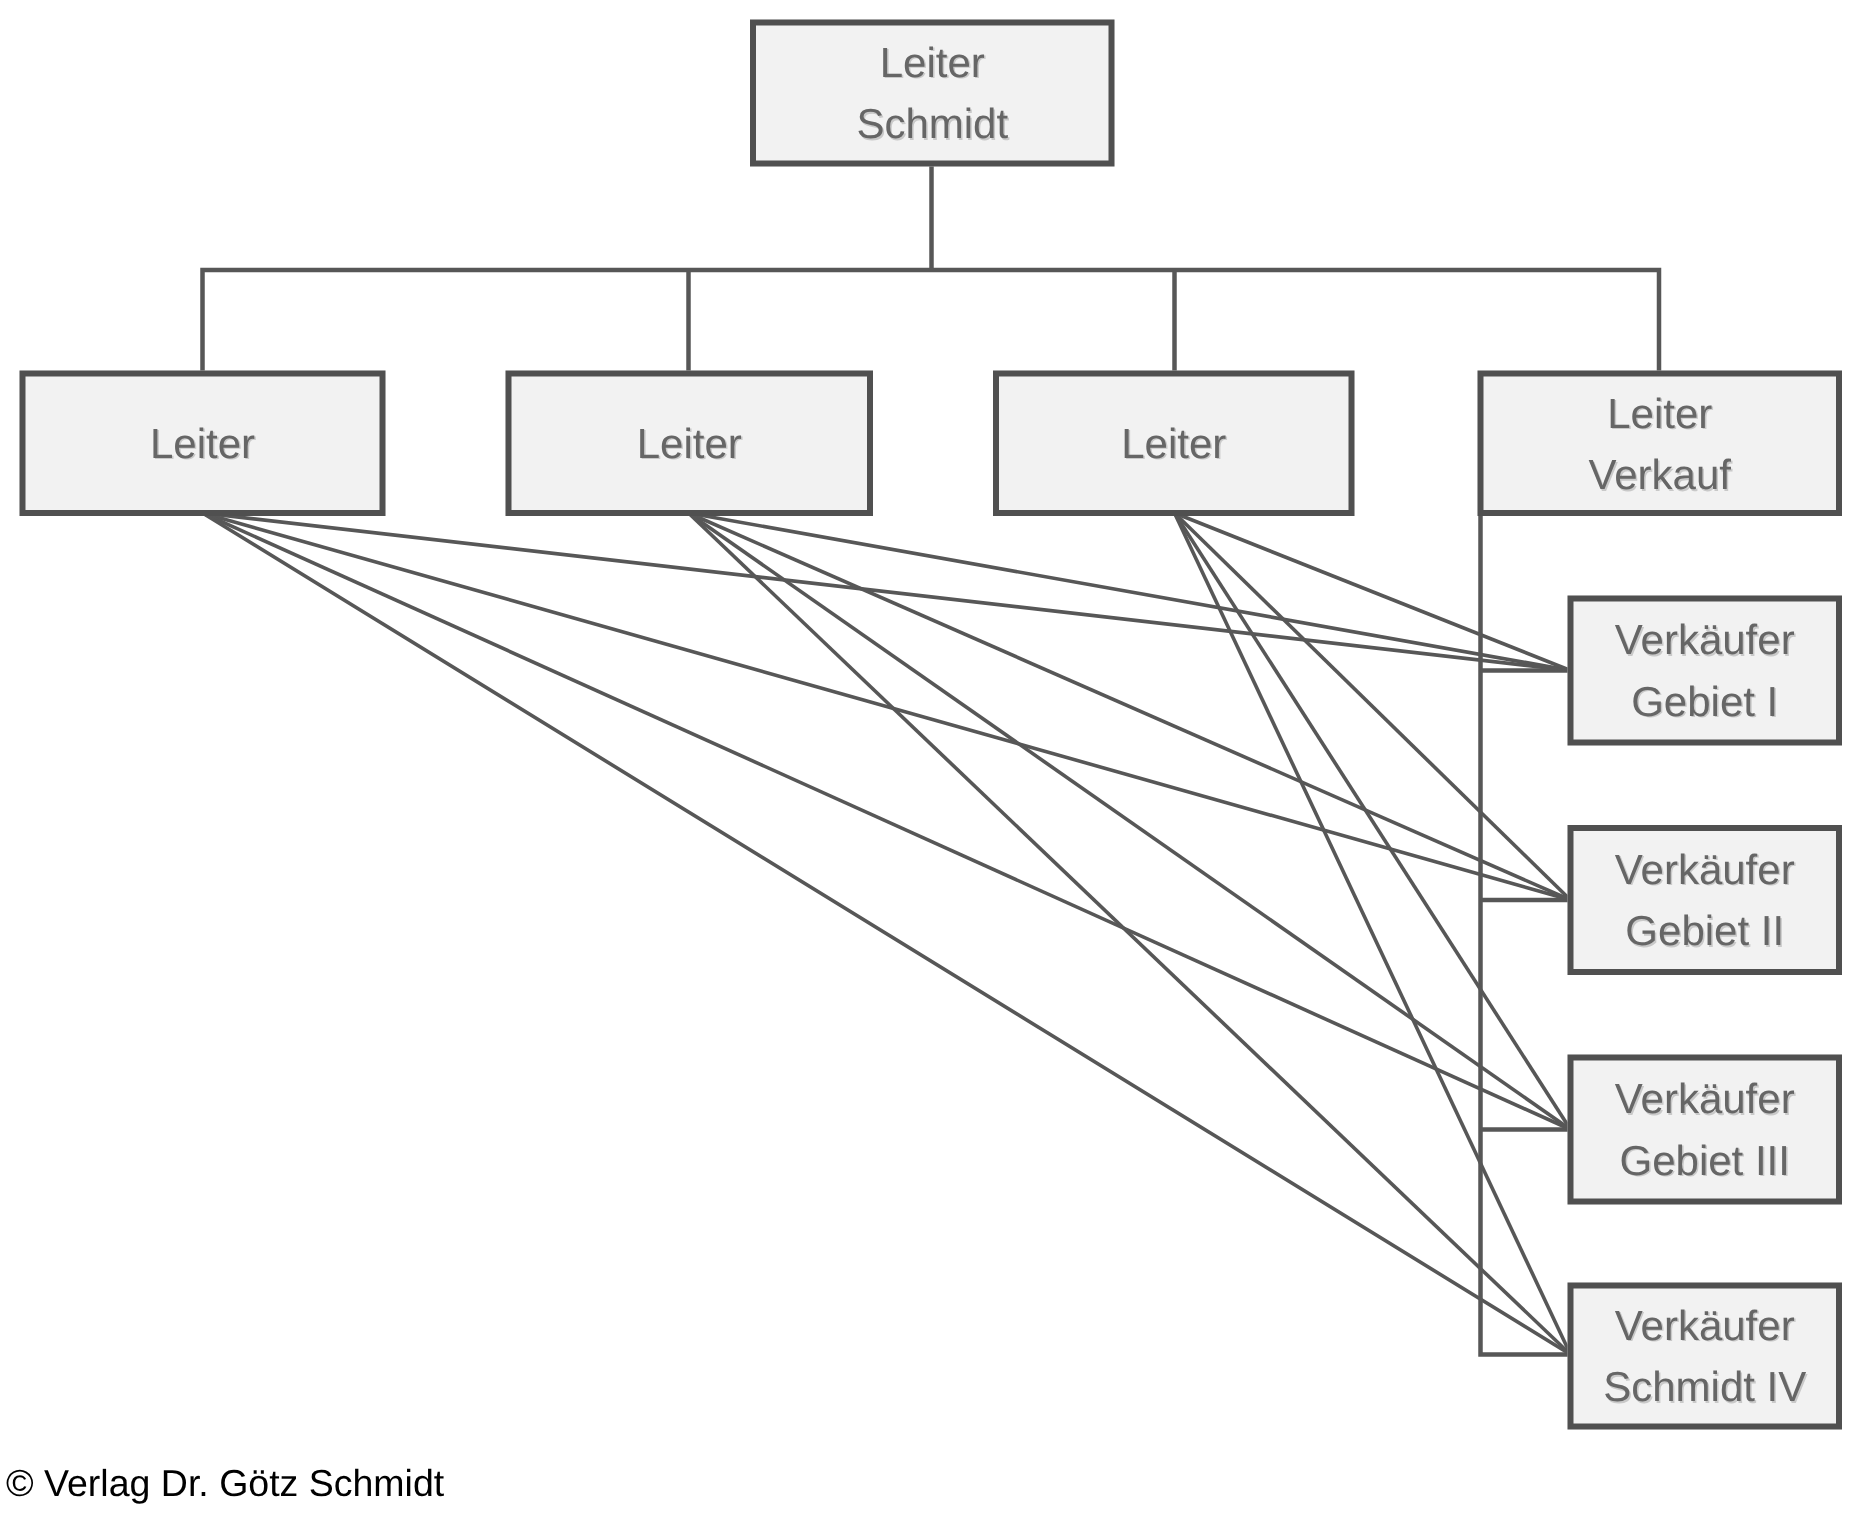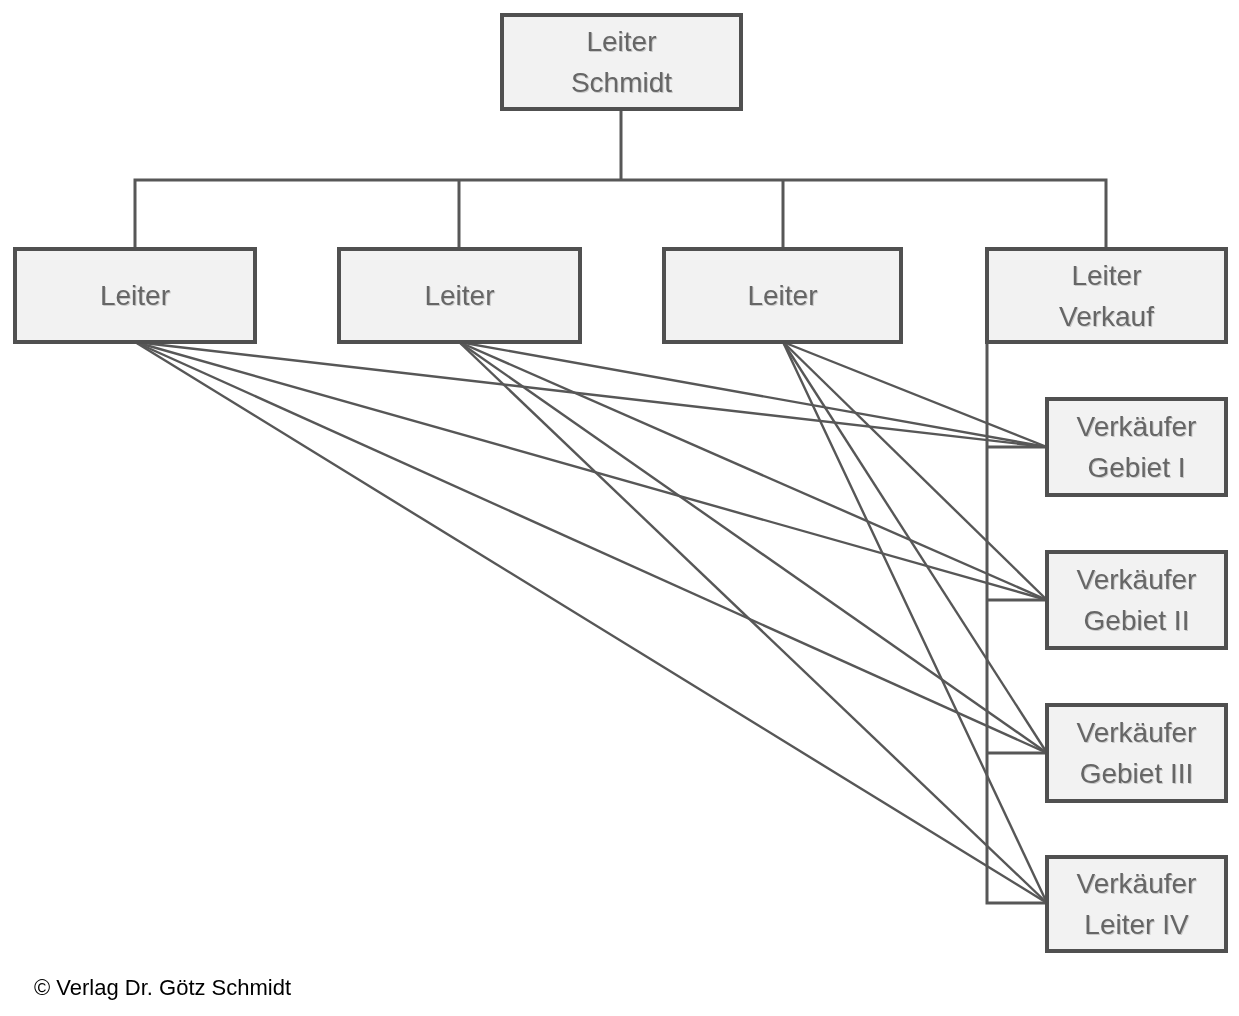--- a/index.html
+++ b/index.html
@@ -51,23 +51,23 @@
   #n-belletristik { left: 337px;  top: 247px; width: 245px; height: 97px; }
   #n-sachbuecher  { left: 662px;  top: 247px; width: 241px; height: 97px; }
   #n-verkauf      { left: 985px;  top: 247px; width: 243px; height: 97px; }
   #n-gebiet1      { left: 1045px; top: 397px; width: 183px; height: 100px; }
   #n-gebiet2      { left: 1045px; top: 550px; width: 183px; height: 100px; }
   #n-gebiet3      { left: 1045px; top: 703px; width: 183px; height: 100px; }
   #n-gebiet4      { left: 1045px; top: 855px; width: 183px; height: 98px;  }
 
   .copyright {
     position: absolute;
-    left: 34px;
+    left: 4px;
     top: 975px;
-    font-size: 22px;
+    font-size: 25px;
     color: var(--copyright-text);
     z-index: 2;
     white-space: nowrap;
   }
 </style>
 </head>
 <body>
 
 <div class="canvas">
 
@@ -132,18 +132,18 @@
     <span>Gebiet II</span>
   </div>
 
   <div class="node" id="n-gebiet3">
     <span>Verkäufer</span>
     <span>Gebiet III</span>
   </div>
 
   <div class="node" id="n-gebiet4">
     <span>Verkäufer</span>
-    <span>Leiter IV</span>
+    <span>Schmidt IV</span>
   </div>
 
   <div class="copyright">© Verlag Dr. Götz Schmidt</div>
 
 </div>
 
 </body></html>

